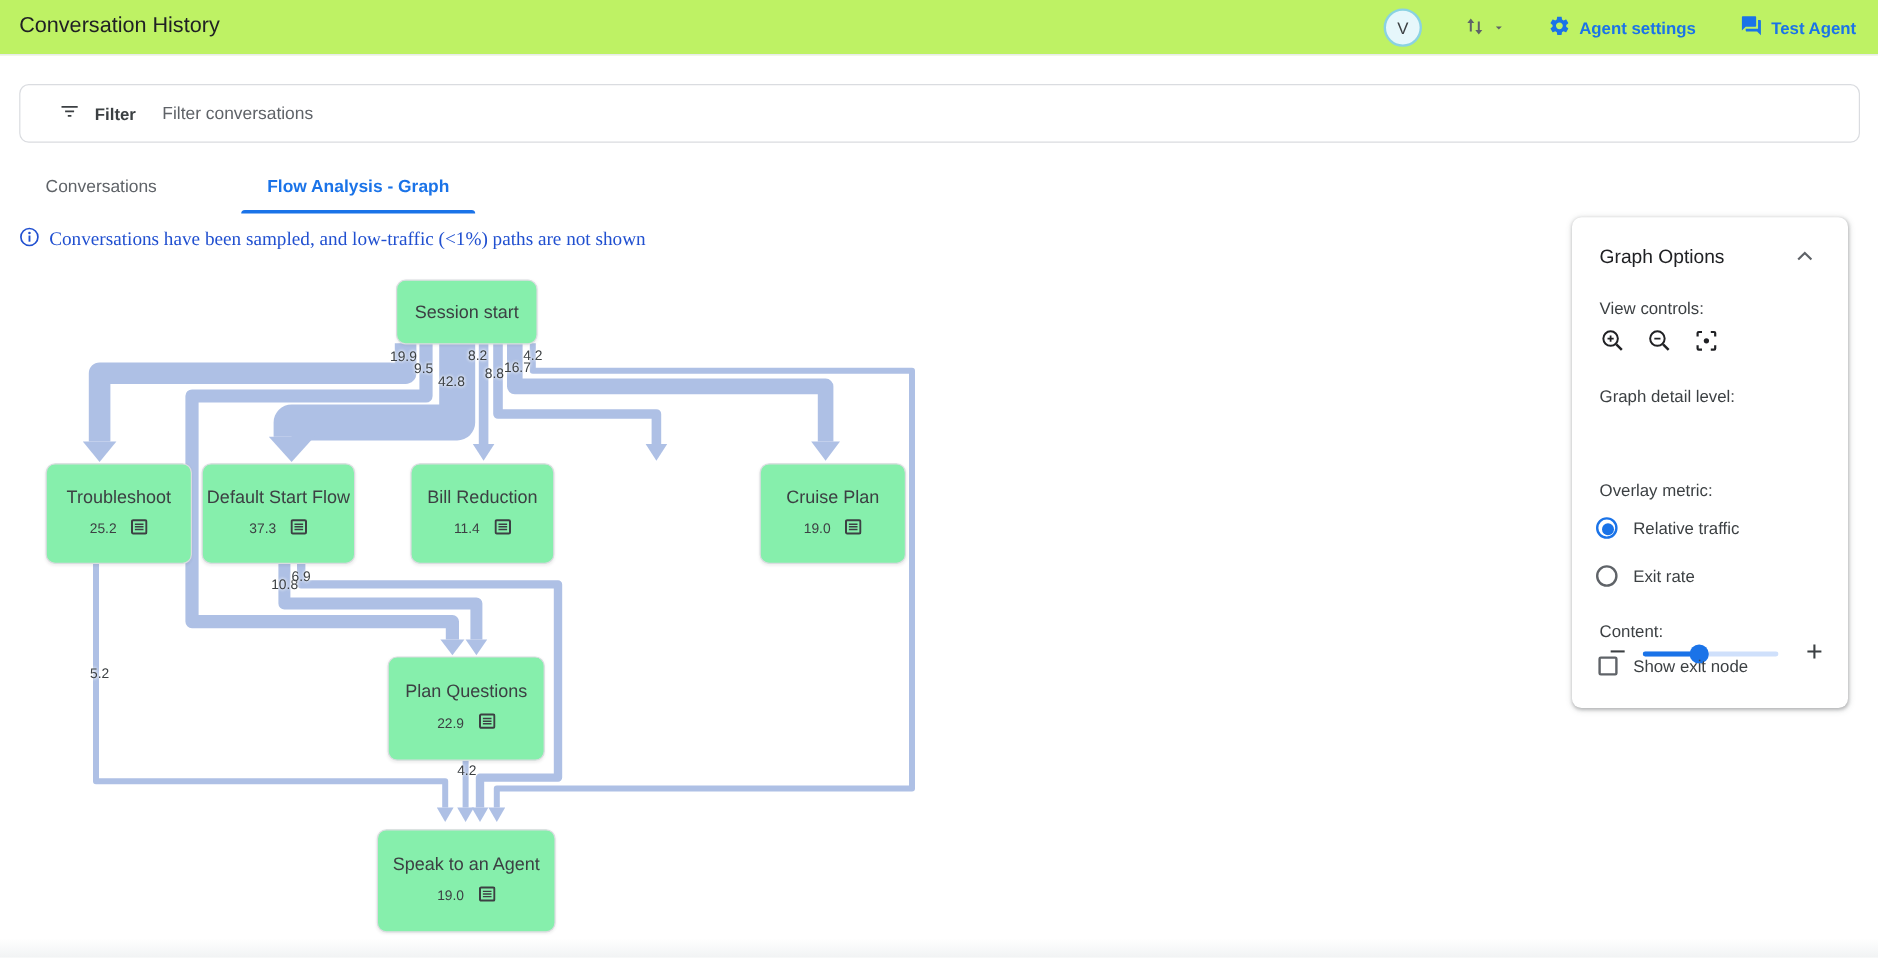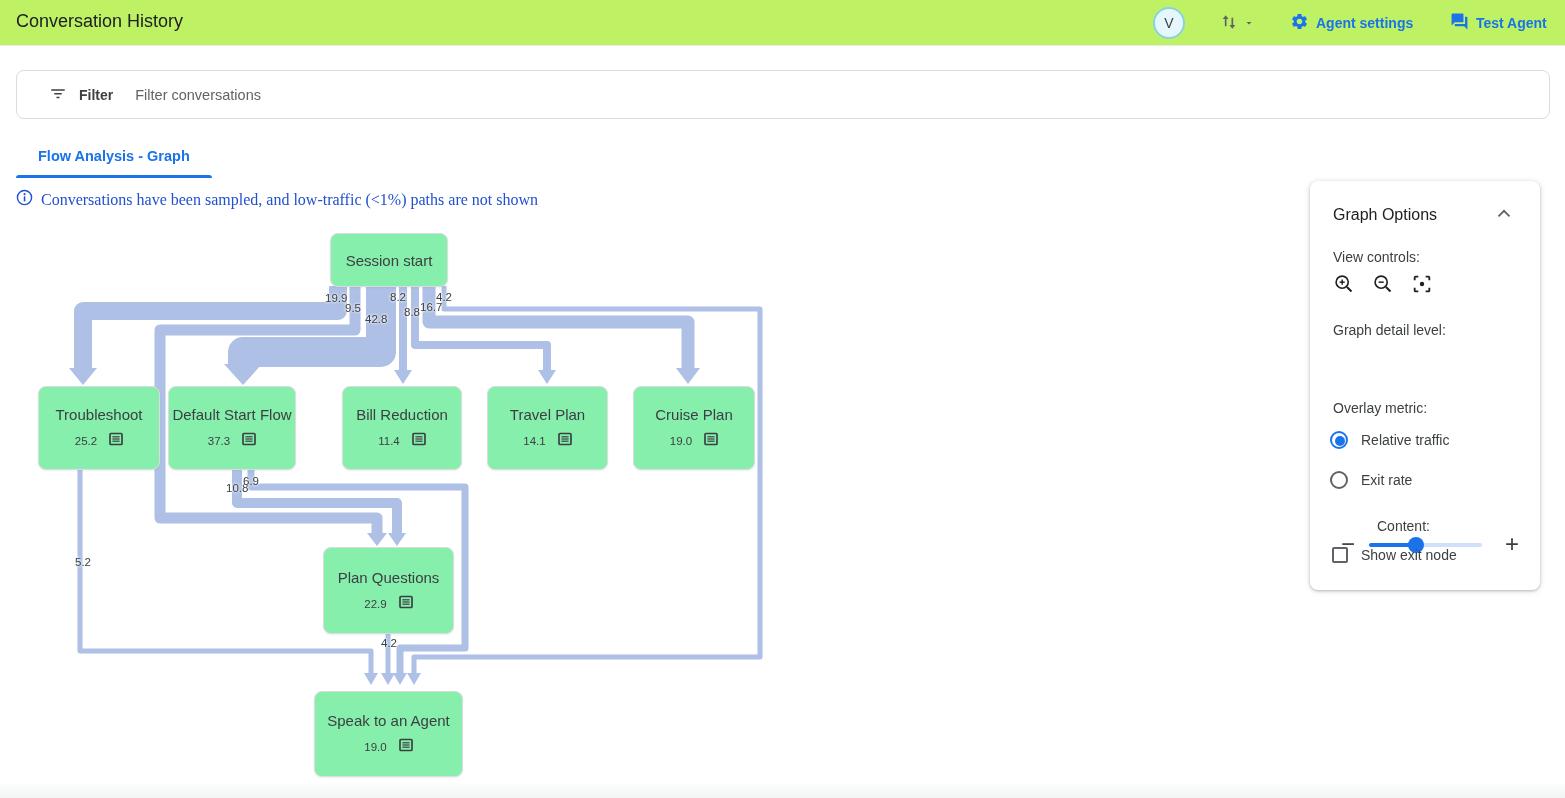--- a/index.html
+++ b/index.html
@@ -166,32 +166,20 @@
       <span class="node-value">11.4</span>
       <span><svg width="14" height="14" viewBox="0 0 14 14">
             <rect x="1" y="1.5" width="12" height="11" rx="1" fill="none" stroke="#3c4043" stroke-width="1.7"></rect>
             <line x1="3.4" y1="4.8" x2="10.6" y2="4.8" stroke="#3c4043" stroke-width="1.2"></line>
             <line x1="3.4" y1="7" x2="10.6" y2="7" stroke="#3c4043" stroke-width="1.2"></line>
             <line x1="3.4" y1="9.2" x2="10.6" y2="9.2" stroke="#3c4043" stroke-width="1.2"></line>
           </svg></span>
     </div>
   </div>
 
-  <div class="node" style="left:487px; top:386px; width:121px; height:84px;">
-    <div class="node-label">Travel Plan</div>
-    <div class="node-meta">
-      <span class="node-value">14.1</span>
-      <span><svg width="14" height="14" viewBox="0 0 14 14">
-            <rect x="1" y="1.5" width="12" height="11" rx="1" fill="none" stroke="#3c4043" stroke-width="1.7"></rect>
-            <line x1="3.4" y1="4.8" x2="10.6" y2="4.8" stroke="#3c4043" stroke-width="1.2"></line>
-            <line x1="3.4" y1="7" x2="10.6" y2="7" stroke="#3c4043" stroke-width="1.2"></line>
-            <line x1="3.4" y1="9.2" x2="10.6" y2="9.2" stroke="#3c4043" stroke-width="1.2"></line>
-          </svg></span>
-    </div>
-  </div>
 
   <div class="node" style="left:633px; top:386px; width:122px; height:84px;">
     <div class="node-label">Cruise Plan</div>
     <div class="node-meta">
       <span class="node-value">19.0</span>
       <span><svg width="14" height="14" viewBox="0 0 14 14">
             <rect x="1" y="1.5" width="12" height="11" rx="1" fill="none" stroke="#3c4043" stroke-width="1.7"></rect>
             <line x1="3.4" y1="4.8" x2="10.6" y2="4.8" stroke="#3c4043" stroke-width="1.2"></line>
             <line x1="3.4" y1="7" x2="10.6" y2="7" stroke="#3c4043" stroke-width="1.2"></line>
             <line x1="3.4" y1="9.2" x2="10.6" y2="9.2" stroke="#3c4043" stroke-width="1.2"></line>
@@ -256,20 +244,21 @@
 
 <div class="filterbar">
   <span style="margin-left:32px;"><svg width="18" height="18" viewBox="0 0 24 24" fill="#3c4043">
         <path d="M3 6v2h18V6H3zm4 7h10v-2H7v2zm3 5h4v-2h-4v2z" transform="translate(0,1)"></path>
       </svg></span>
   <span class="filter-label">Filter</span>
   <span class="filter-placeholder">Filter conversations</span>
 </div>
 
 <div class="tabs">
+  <div class="tab">Conversations</div>
   <div class="tab active">Flow Analysis - Graph</div>
 </div>
 
 <div class="notice">
   <span><svg width="17" height="17" viewBox="0 0 24 24">
         <circle cx="12" cy="12" r="10" fill="none" stroke="#2150d0" stroke-width="2"></circle>
         <rect x="11" y="10.3" width="2.2" height="7.2" fill="#2150d0"></rect>
         <circle cx="12.1" cy="7.3" r="1.5" fill="#2150d0"></circle>
       </svg></span>
   <span class="notice-text">Conversations have been sampled, and low-traffic (&lt;1%) paths are not shown</span>
@@ -309,21 +298,21 @@
   </div>
   <div class="panel-sub" style="top:219px;">Overlay metric:</div>
   <div class="opt-row" style="top:250px;">
     <span class="radio sel"></span>
     <span class="opt-label">Relative traffic</span>
   </div>
   <div class="opt-row" style="top:290px;">
     <span class="radio"></span>
     <span class="opt-label">Exit rate</span>
   </div>
-  <div class="panel-sub" style="top:337px;margin-left:44px;">Content:</div>
+  <div class="panel-sub" style="top:337px;">Content:</div>
   <div class="opt-row" style="top:366px;">
     <span class="checkbox"></span>
     <span class="opt-label">Show exit node</span>
   </div>
 </div>
 <div class="panel-collapse">
   <svg width="22" height="22" viewBox="0 0 24 24" fill="none" stroke="#5f6368" stroke-width="2">
       <polyline points="6,14.5 12,8.5 18,14.5"></polyline>
     </svg>
 </div>

